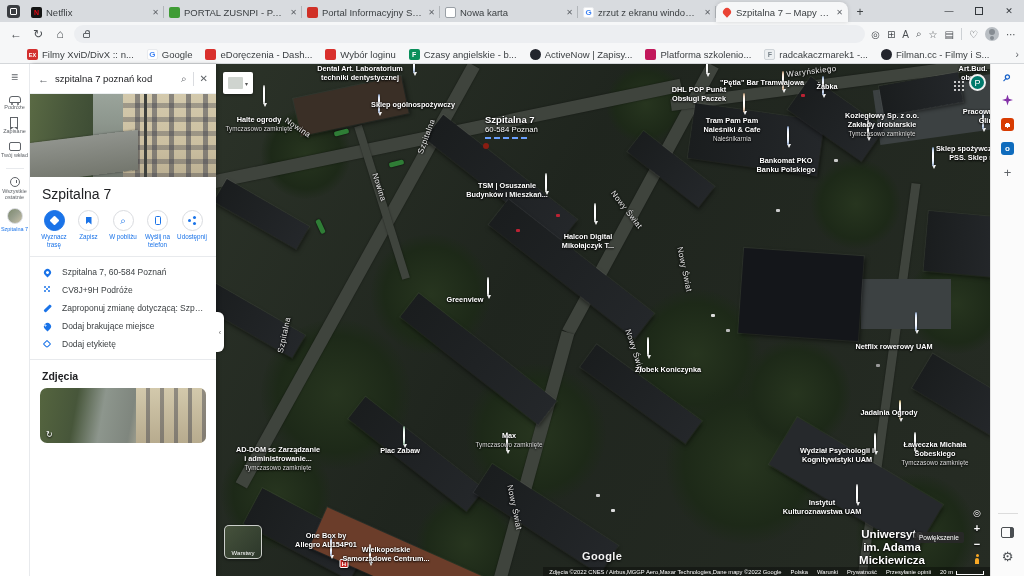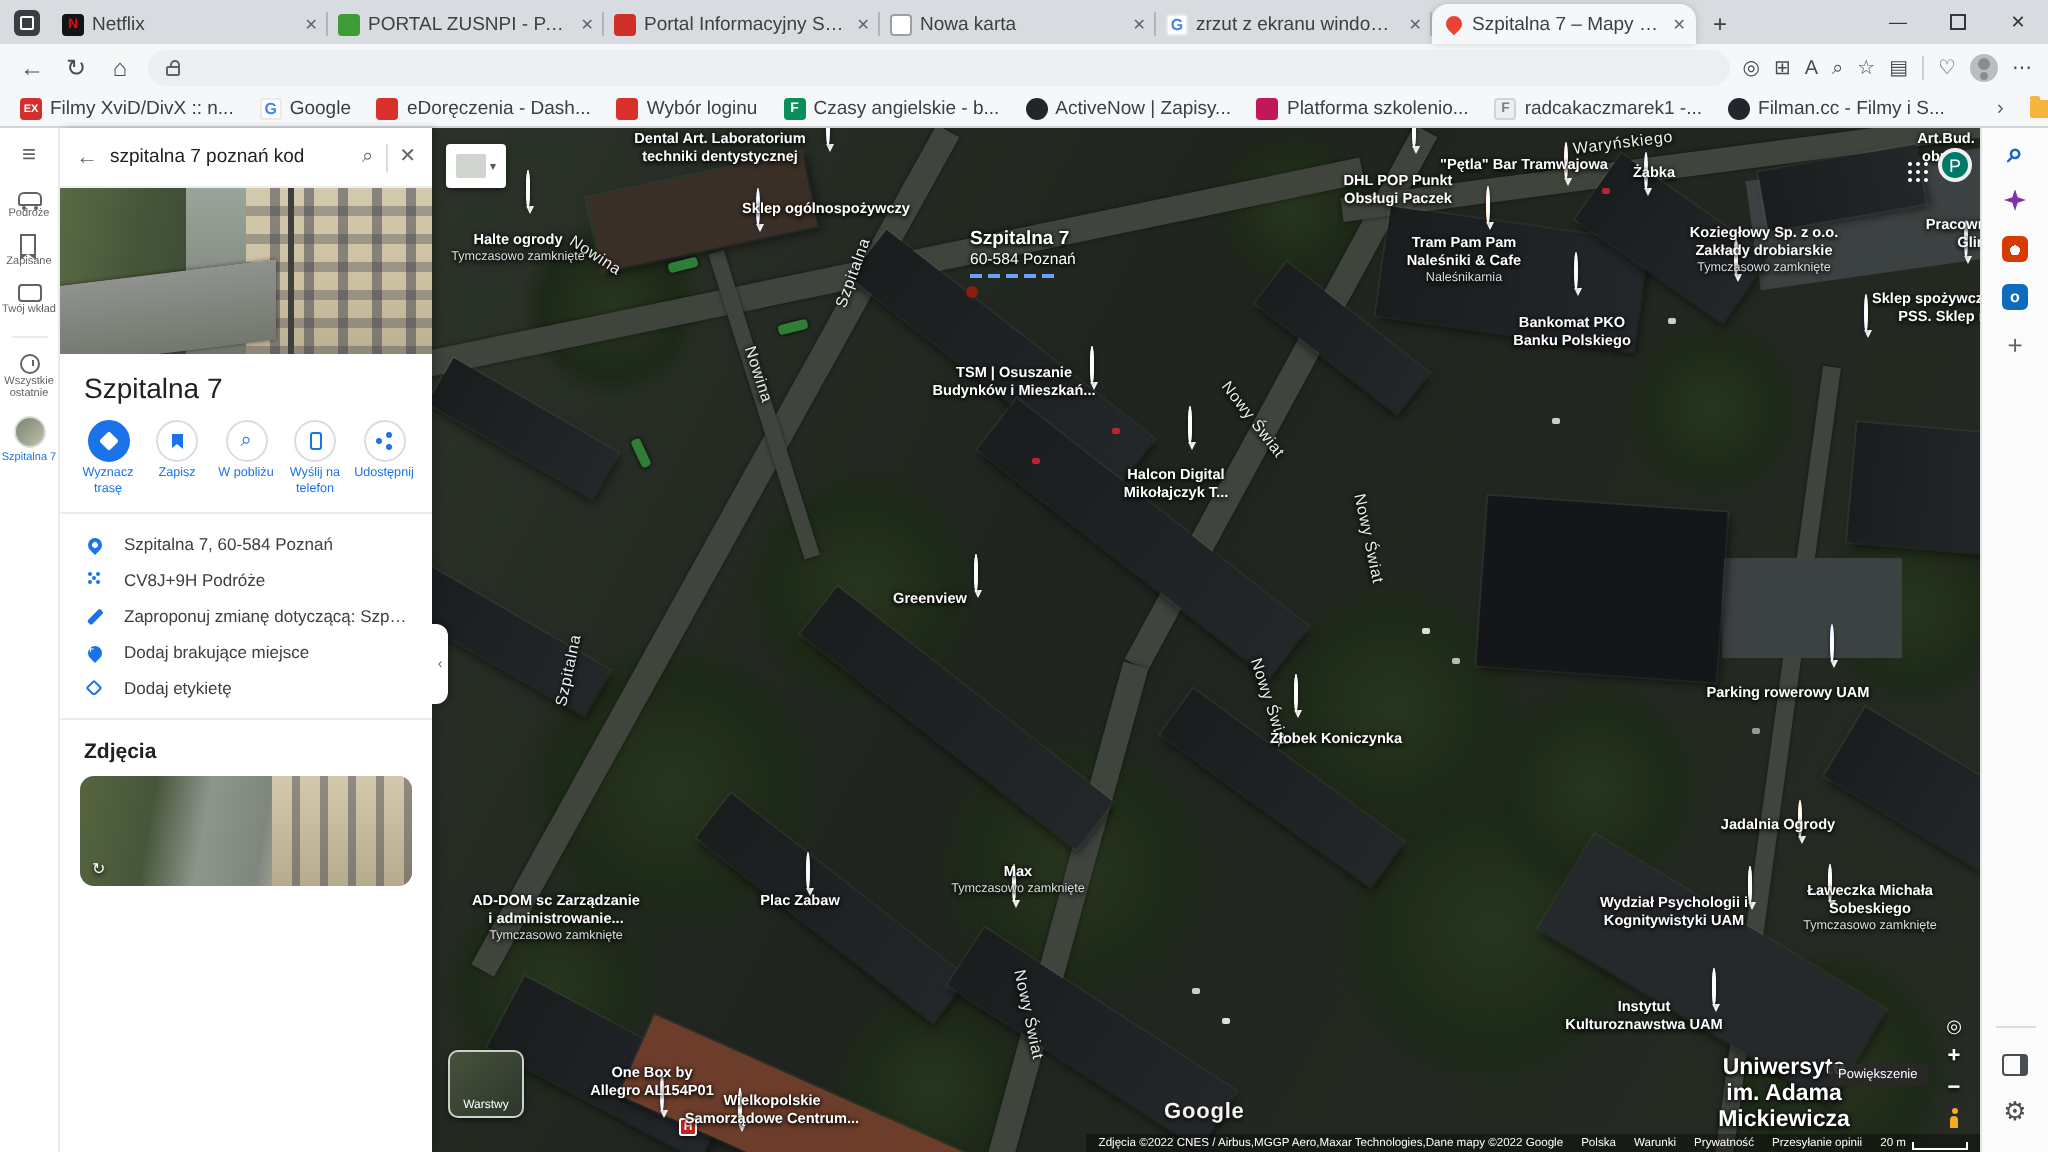--- a/index.html
+++ b/index.html
@@ -44,21 +44,21 @@
   .lock::before { content:""; position:absolute; top:-4px; left:1px; width:3px; height:3px; border:1px solid #5f6368; border-bottom:none; border-radius:3px 3px 0 0; }
   .url-text { font-size:9.5px; color:#5f6368; white-space:nowrap; overflow:hidden; text-overflow:ellipsis; }
   .url-text b { color:#202124; }
   .nav-right { display:flex; align-items:center; gap:7px; }
   .nav-right .g { font-size:10px; color:#4a4e52; }
   .nav-sep { width:1px; height:12px; background:#cdd1d5; }
   .nav-avatar { width:14px; height:14px; border-radius:50%; background:#b9bec3; position:relative; }
   .nav-avatar::after { content:""; position:absolute; left:4px; top:2px; width:6px; height:6px; border-radius:50%; background:#868c92; box-shadow:0 6px 0 -1px #868c92; }
 
   
-  .bmbar { height:18px; background:#f6f7f8; border-bottom:1px solid #d4d7da; display:flex; align-items:center; gap:13px; padding:0 10px; font-size:9.5px; color:#3c4043; }
+  .bmbar { height:18px; background:#f6f7f8; border-bottom:1px solid #d4d7da; display:flex; align-items:center; gap:13px; padding:0 27px; font-size:9.5px; color:#3c4043; }
   .bm { display:flex; align-items:center; gap:4px; white-space:nowrap; }
   .bm-spacer { flex:1; }
   .bm-chev { color:#5f6368; font-size:10px; }
   .bm-folder { width:12px; height:9px; background:#f6b53d; border-radius:1px; position:relative; }
   .bm-folder::before { content:""; position:absolute; top:-2px; left:0; width:5px; height:2px; background:#f6b53d; border-radius:1px 1px 0 0; }
 
   
   .content { display:flex; height:512px; }
 
   
@@ -596,21 +596,21 @@
         <div class="pin pin-white" style="left: 273px; top: 237px;"><span class="head"></span><span class="tip"></span></div>
         <div class="poi" style="left: 249px; top: 236px;">
           <span style="display: block;">Greenview</span>
         </div>
         <div class="pin pin-white" style="left: 433px; top: 297px;"><span class="head"></span><span class="tip"></span></div>
         <div class="poi" style="left: 452px; top: 306px;">
           <span style="display: block;">Żłobek Koniczynka</span>
         </div>
         <div class="pin pin-blue" style="left: 701px; top: 272px;"><span class="head"></span><span class="tip"></span></div>
         <div class="poi" style="left: 678px; top: 283px;">
-          <span style="display: block;">Parking rowerowy UAM</span>
+          <span style="display: block;">Netflix rowerowy UAM</span>
         </div>
         <div class="pin pin-yellow" style="left: 685px; top: 360px;"><span class="head"></span><span class="tip"></span></div>
         <div class="poi" style="left: 673px; top: 349px;">
           <span style="display: block;">Jadalnia Ogrody</span>
         </div>
         <div class="pin pin-green" style="left: 189px; top: 386px;"><span class="head"></span><span class="tip"></span></div>
         <div class="poi" style="left: 184px; top: 387px;">
           <span style="display: block;">Plac Zabaw</span>
         </div>
         <div class="poi" style="left: 62px; top: 395px;">

